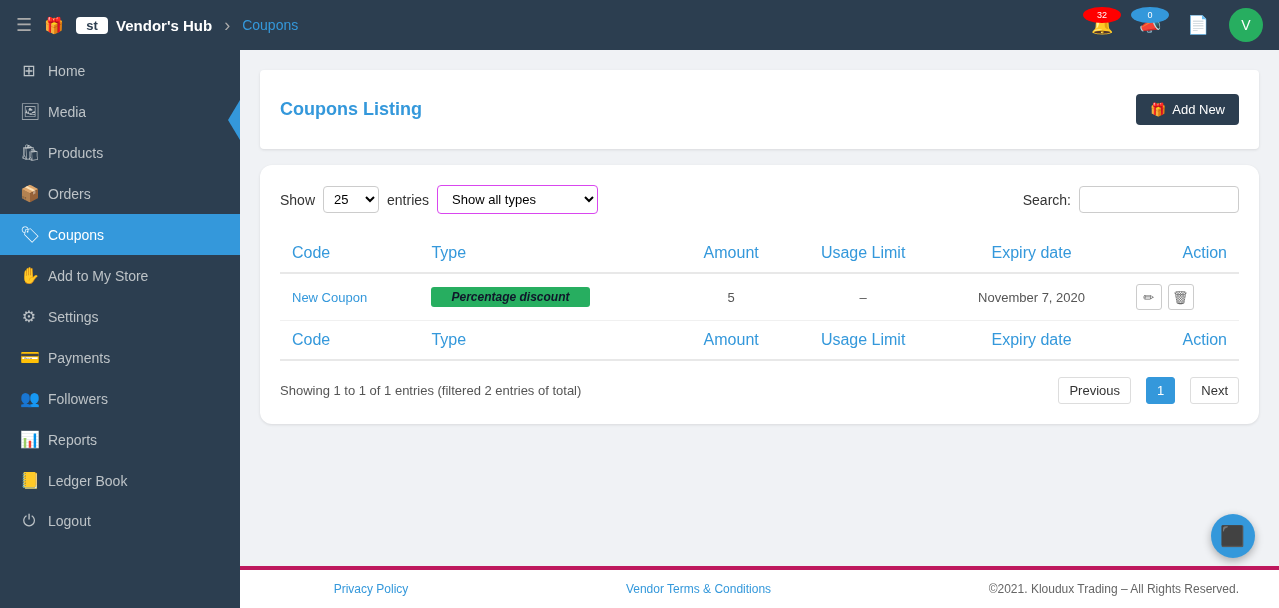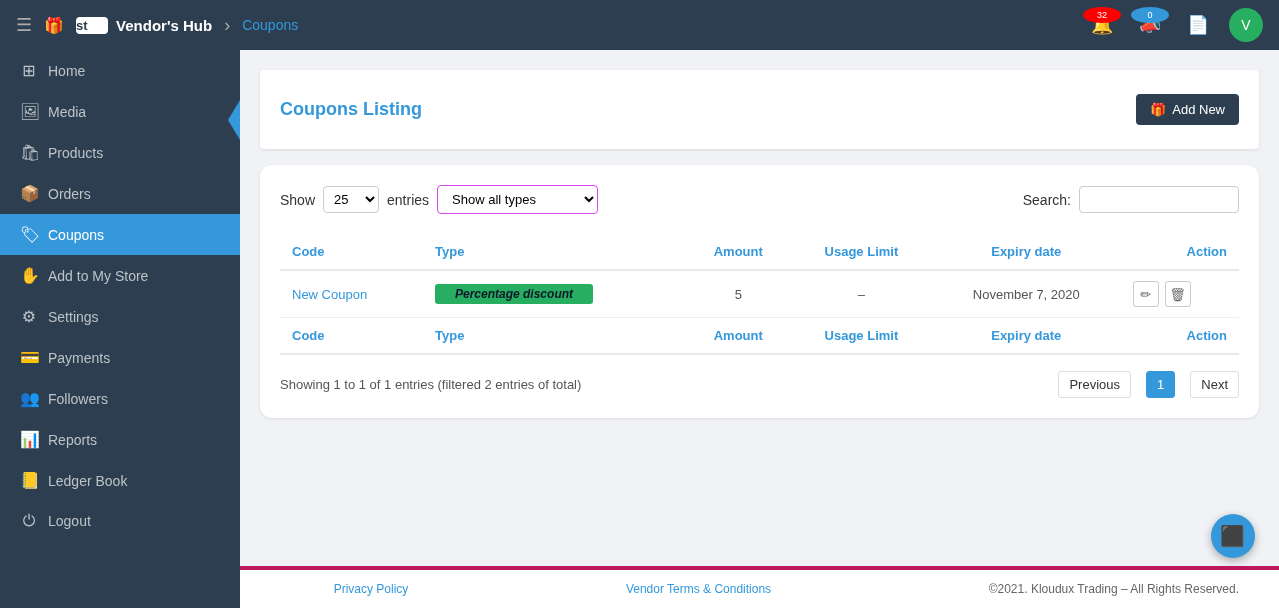--- a/index.html
+++ b/index.html
@@ -15,21 +15,21 @@
       gap: 12px;
       position: fixed;
       top: 0; left: 0; right: 0;
       z-index: 100;
     }
     .topnav-brand {
       display: flex; align-items: center; gap: 8px; color: white; font-weight: bold; font-size: 15px;
     }
     .brand-icon {
       width: 32px; height: 17px; background: white; border-radius: 4px;
-      display: flex; align-items: center; justify-content: flex-start;
+      display: flex; align-items: center; justify-content: center;
       color: #2c3e50; font-weight: bold; font-size: 13px;
     }
     .topnav-menu-icon { color: #aaa; font-size: 18px; cursor: pointer; }
     .topnav-gift-icon { color: #aaa; font-size: 16px; cursor: pointer; }
     .topnav-breadcrumb { color: #3498db; font-size: 14px; cursor: pointer; }
     .topnav-right { margin-left: auto; display: flex; align-items: center; gap: 12px; }
     .topnav-icon-btn {
       position: relative; cursor: pointer; color: #aaa; font-size: 18px;
       width: 36px; height: 36px; display: flex; align-items: center; justify-content: center;
     }
@@ -122,21 +122,21 @@
     }
     .search-label { color: #333; font-weight: 500; }
     .search-input {
       border: 1px solid #ccc; border-radius: 4px; padding: 5px 8px;
       font-size: 13px; width: 160px;
     }
 
     
     .coupon-table { width: 100%; border-collapse: collapse; }
     .coupon-table th {
-      color: #3498db; font-weight: 700; font-size: 13px;
+      color: #3498db; font-weight: 400; font-size: 16px;
       padding: 10px 12px; text-align: left;
       border-bottom: 2px solid #e8e8e8;
     }
     .coupon-table td {
       padding: 10px 12px; border-bottom: 1px solid #f0f0f0;
       font-size: 13px; color: #555;
     }
     .coupon-table th.right, .coupon-table td.right { text-align: right; }
     .coupon-table th.center, .coupon-table td.center { text-align: center; }
 

